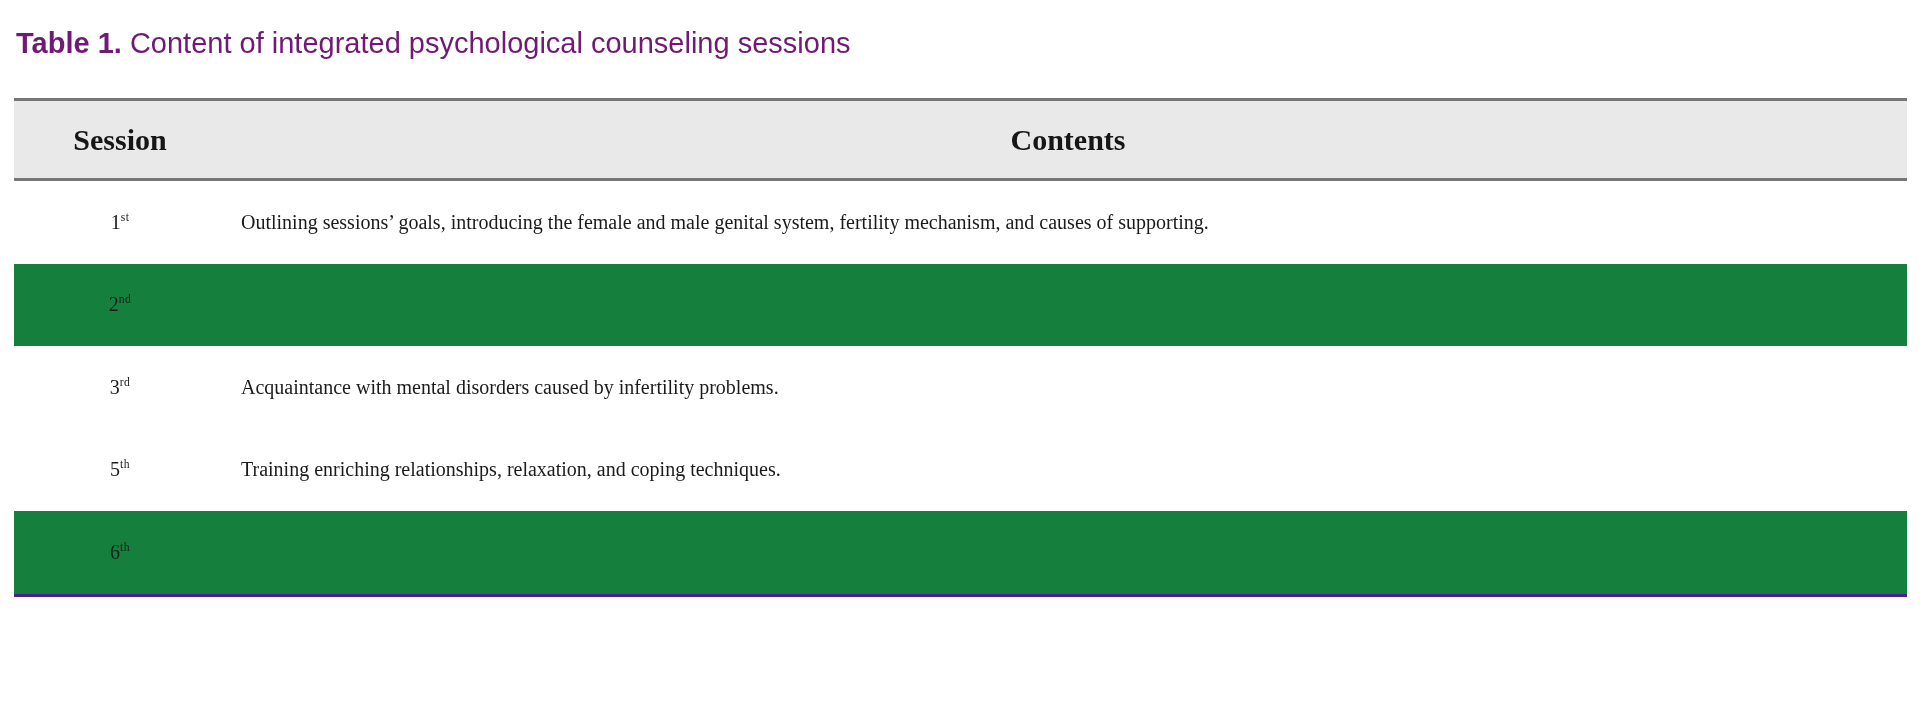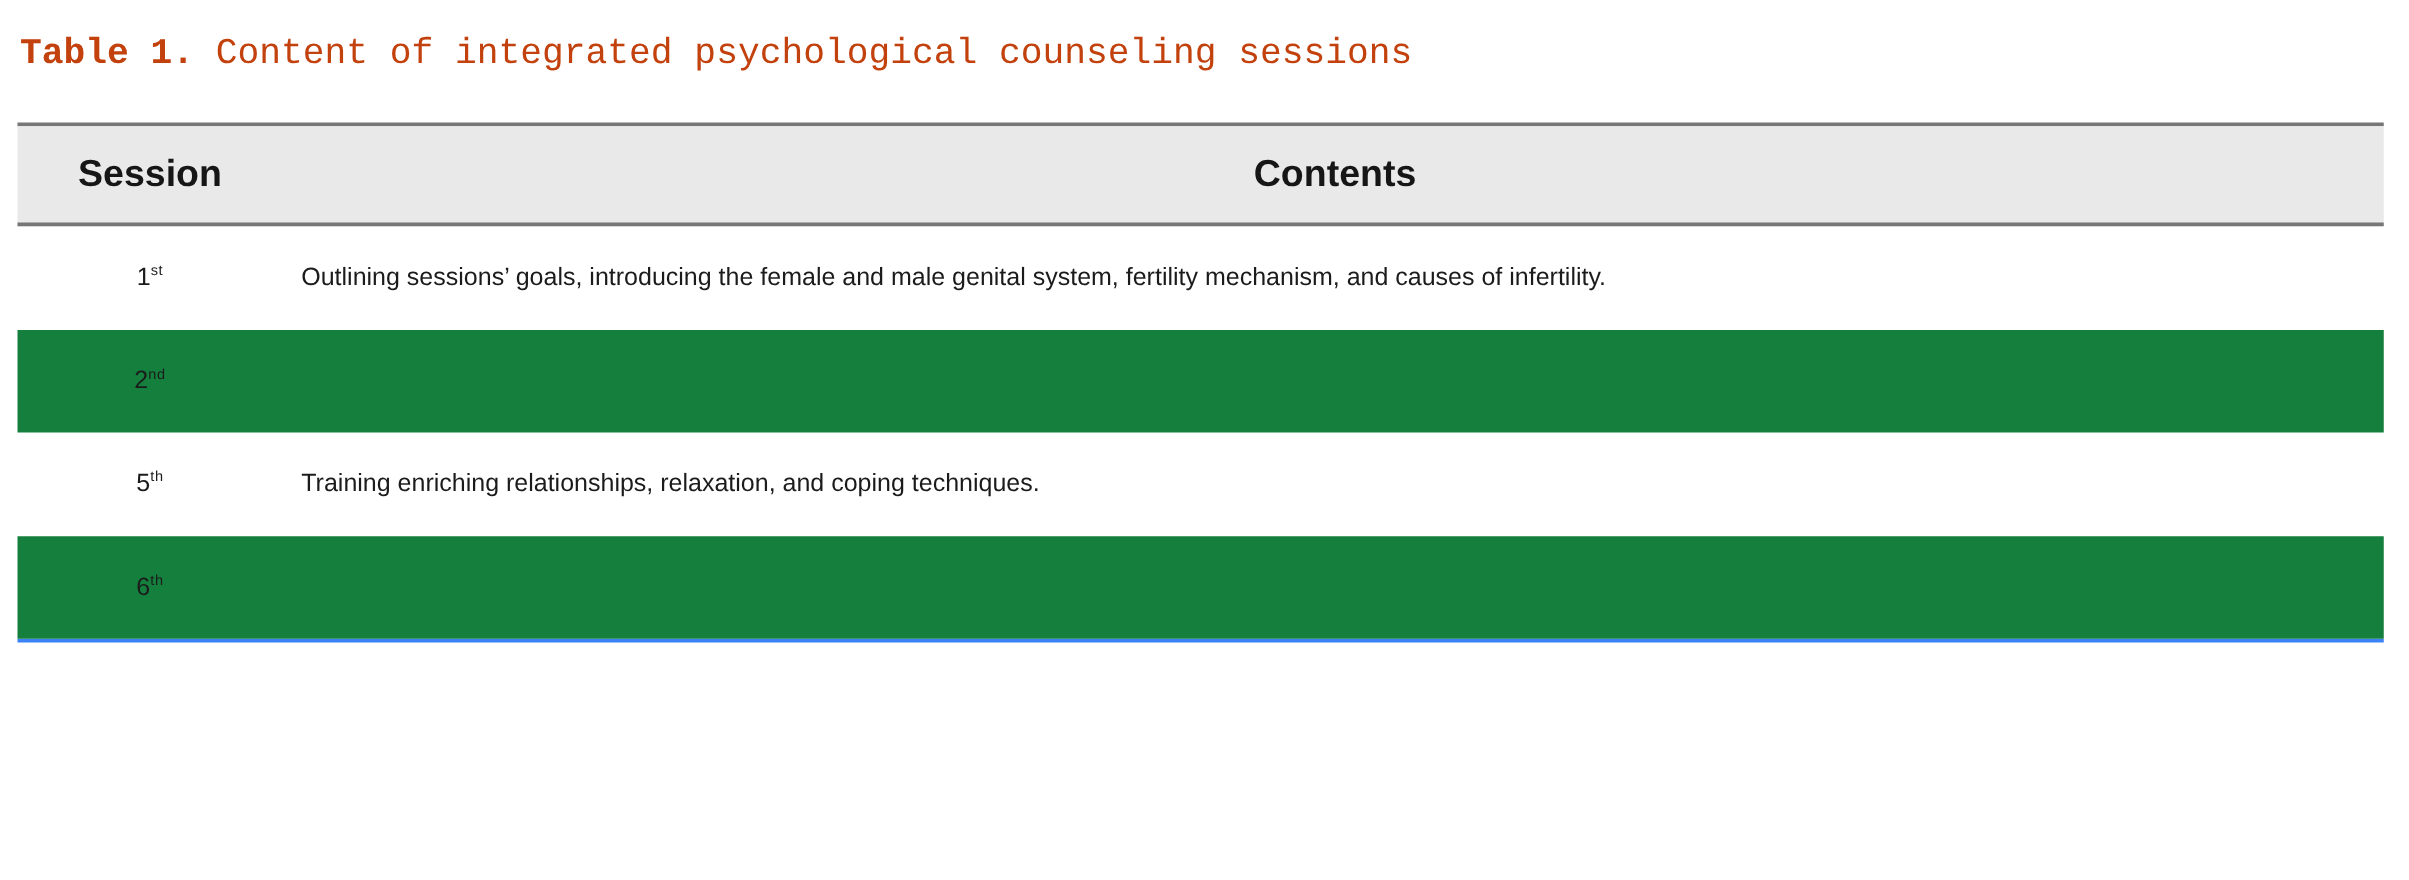--- a/index.html
+++ b/index.html
@@ -16,32 +16,32 @@
     width: 1927px;
     height: 704px;
     background: #ffffff;
   }
   .caption {
     position: absolute;
     left: 16px;
     top: 26px;
     font-size: 29px;
     line-height: 1.2;
-    color: #c2410c;
+    color: #701a75;
     white-space: nowrap;
-    font-family: Liberation Mono, monospace;
   }
   .caption .cap-label { font-weight: bold; }
   .table {
     position: absolute;
     left: 14px;
     top: 98px;
     width: 1893px;
     border-top: 3px solid #767676;
-    border-bottom: 3px solid #3b82f6;
+    border-bottom: 3px solid #4c1d95;
+    font-family: Liberation Serif, serif;
   }
   .thead {
     display: flex;
     align-items: center;
     height: 80px;
     background: #e9e9e9;
     border-bottom: 3px solid #767676;
     font-weight: bold;
     font-size: 30px;
     color: #161616;
@@ -82,27 +82,31 @@
 
   <div class="table">
 
     <div class="thead">
       <div class="col-session">Session</div>
       <div class="col-contents">Contents</div>
     </div>
 
     <div class="row">
       <div class="col-session"><span>1</span><span class="ordinal">st</span></div>
-      <div class="col-contents">Outlining sessions’ goals, introducing the female and male genital system, fertility mechanism, and causes of infertility.</div>
+      <div class="col-contents">Outlining sessions’ goals, introducing the female and male genital system, fertility mechanism, and causes of supporting.</div>
     </div>
 
     <div class="row stripe">
       <div class="col-session"><span>2</span><span class="ordinal">nd</span></div>
     </div>
 
+    <div class="row">
+      <div class="col-session"><span>3</span><span class="ordinal">rd</span></div>
+      <div class="col-contents">Acquaintance with mental disorders caused by infertility problems.</div>
+    </div>
 
 
     <div class="row">
       <div class="col-session"><span>5</span><span class="ordinal">th</span></div>
       <div class="col-contents">Training enriching relationships, relaxation, and coping techniques.</div>
     </div>
 
     <div class="row stripe">
       <div class="col-session"><span>6</span><span class="ordinal">th</span></div>
     </div>

